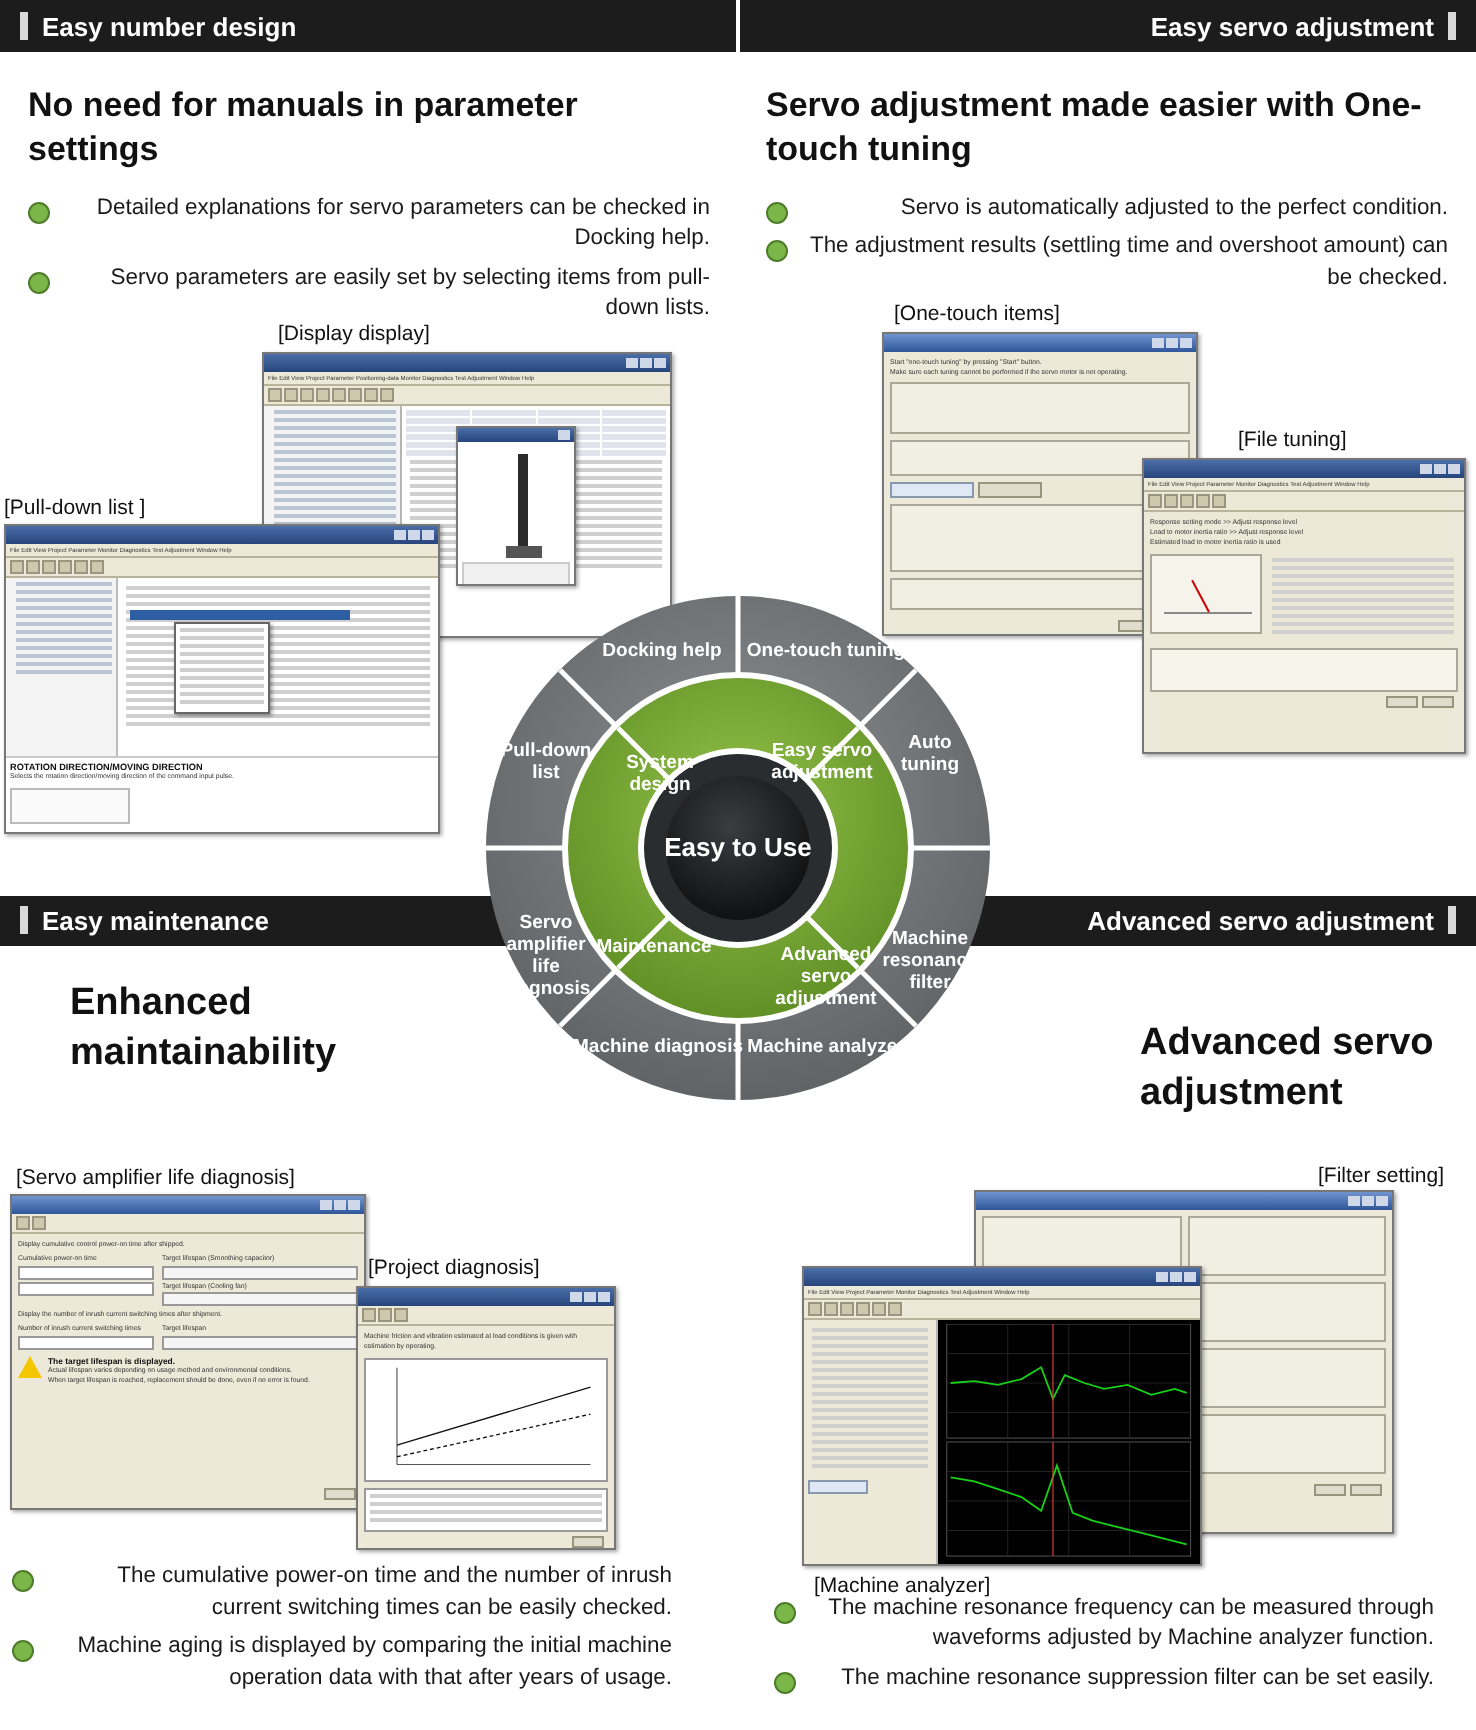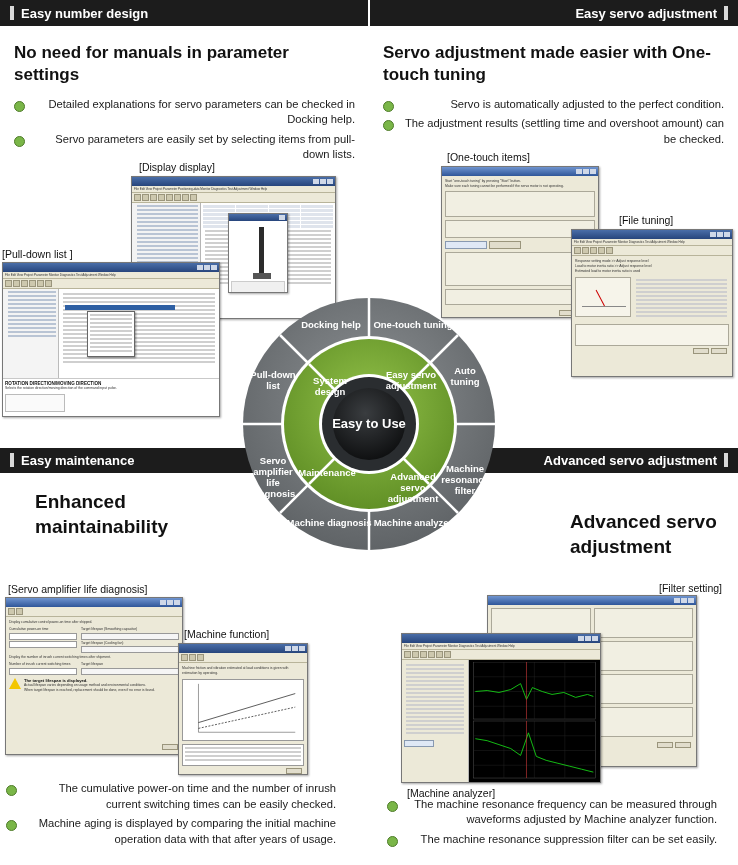--- a/index.html
+++ b/index.html
@@ -400,21 +400,21 @@
 
   <div class="quad q-bl">
     <div class="qbar">
       <span class="tick"></span>
       <span>Easy maintenance</span>
     </div>
     <div class="qbody">
       <h2 class="headline big" style="width:180px">Enhanced maintainability</h2>
 
       <div class="caption" style="left:8px; top:110px;">[Servo amplifier life diagnosis]</div>
-      <div class="caption" style="left:184px; top:155px;">[Machine function]</div>
+      <div class="caption" style="left:184px; top:155px;">[Project diagnosis]</div>
 
       <div class="shot dlg" style="left:5px; top:124px; width:178px; height:158px;">
         <div class="tbar">
             <i></i>
             <i></i>
             <i></i>
           </div>
         <div class="toolbar">
             <b></b>
             <b></b>

